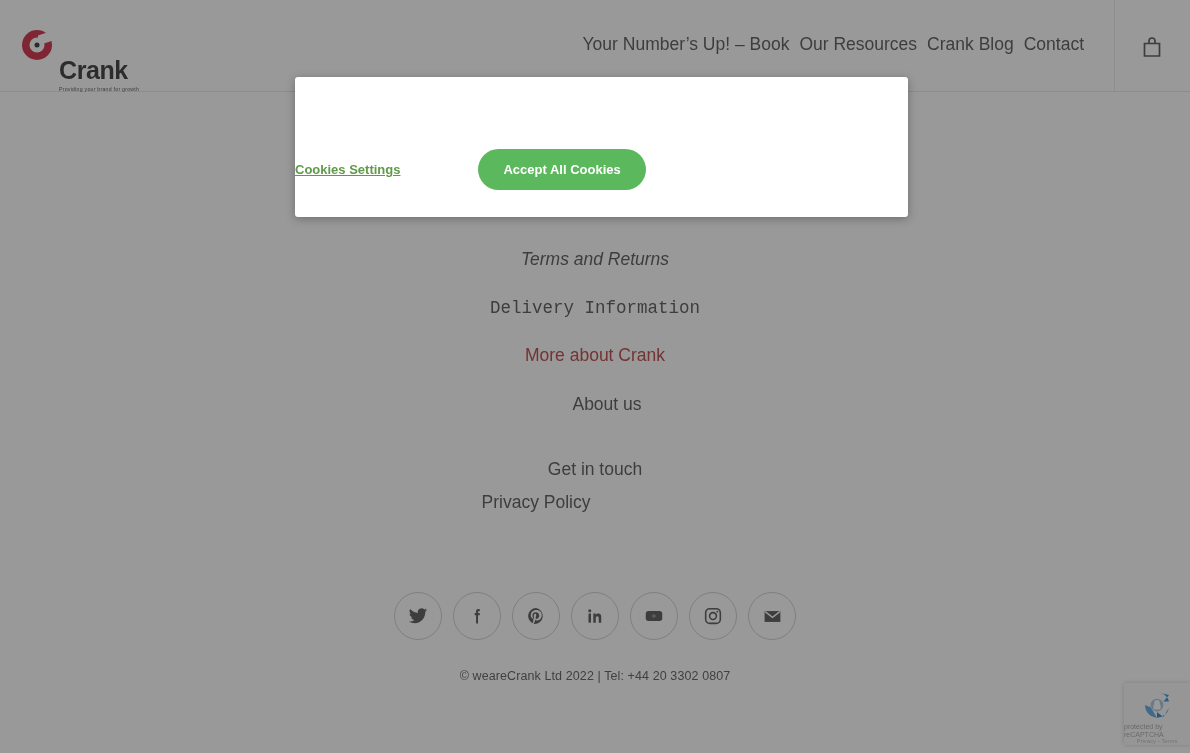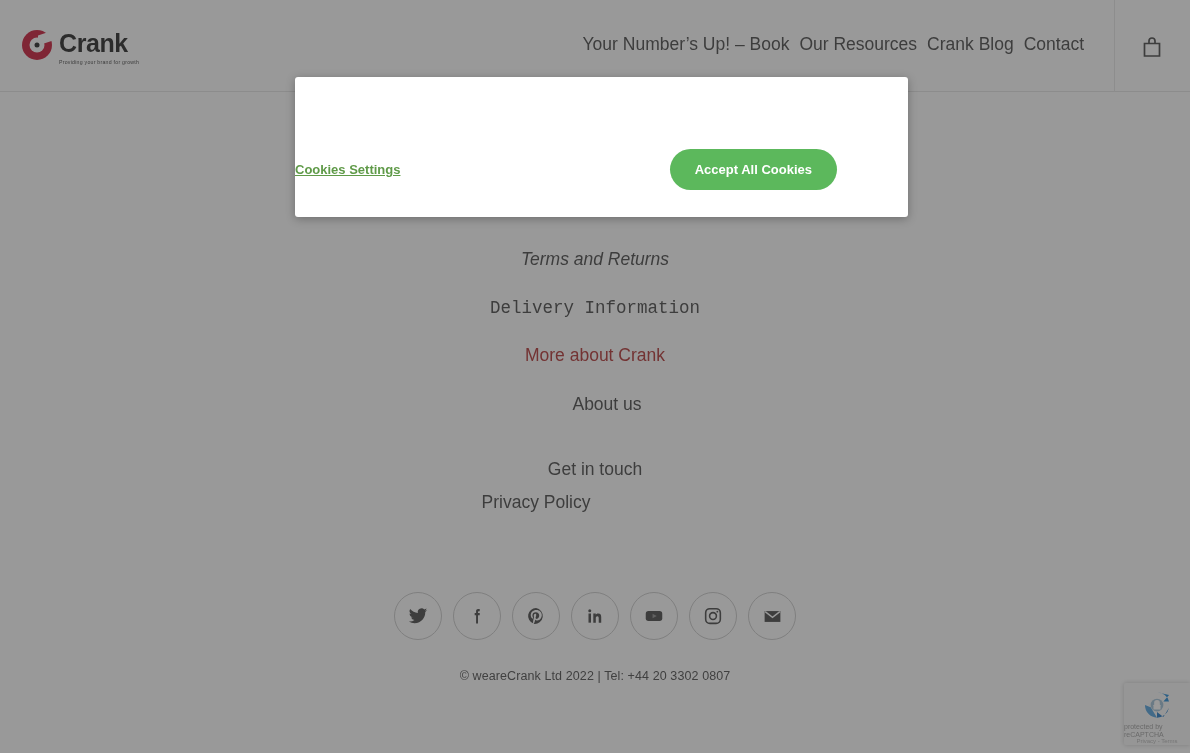--- a/index.html
+++ b/index.html
@@ -77,21 +77,21 @@
   .logo-mark .notch {
     position: absolute;
     right: -1px;
     top: 3px;
     width: 15px;
     height: 10px;
     background: #ffffff;
     transform: skewY(-18deg);
   }
 
-  .logo-text-block { padding-top: 1px; }
+  .logo-text-block { padding-top: 1px; margin-top: 27px; }
   .logo-word {
     font-size: 25px;
     font-weight: bold;
     color: #1c1c1c;
     letter-spacing: -0.4px;
     line-height: 1;
   }
   .logo-tag {
     font-size: 5.2px;
     color: #3b3b3b;
@@ -266,21 +266,21 @@
     white-space: nowrap;
   }
 
   .cookie-actions {
     position: absolute;
     left: 0;
     top: 72px;
     width: 542px;
     display: flex;
     align-items: center;
-    justify-content: space-between;
+    justify-content: flex-start;
     gap: 78px;
   }
 
   .cookies-settings-link {
     font-size: 13px;
     font-weight: bold;
     color: #5f9a48;
     text-decoration: underline;
     cursor: pointer;
   }

